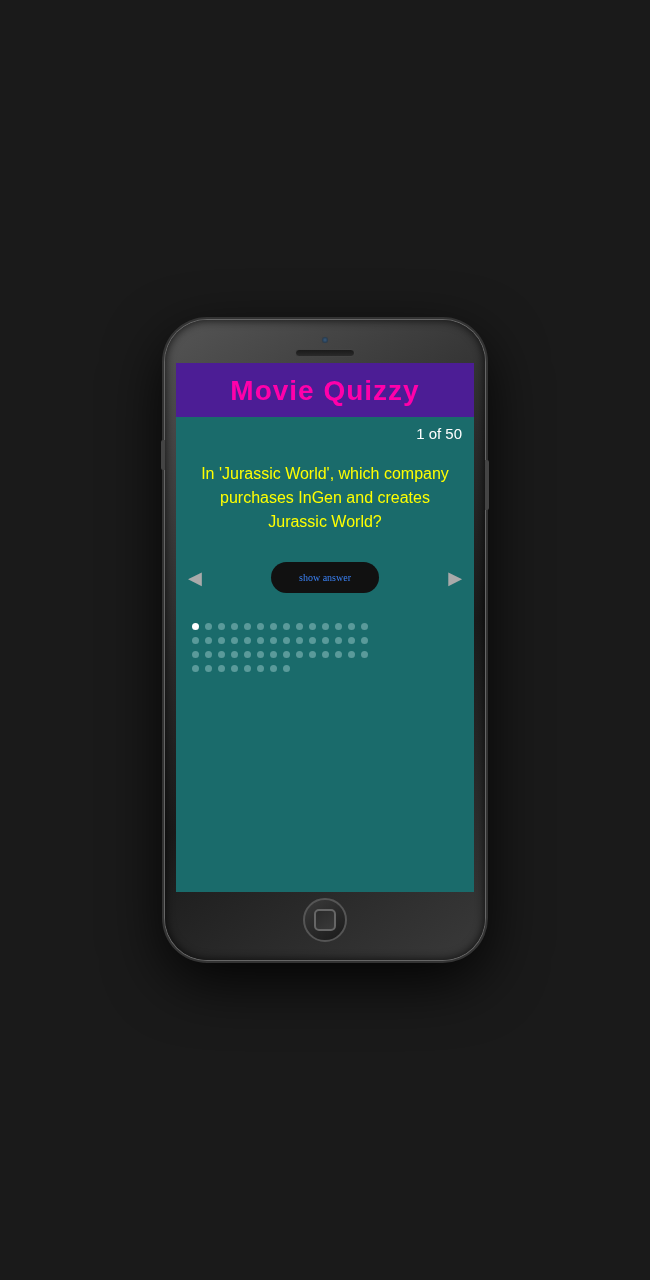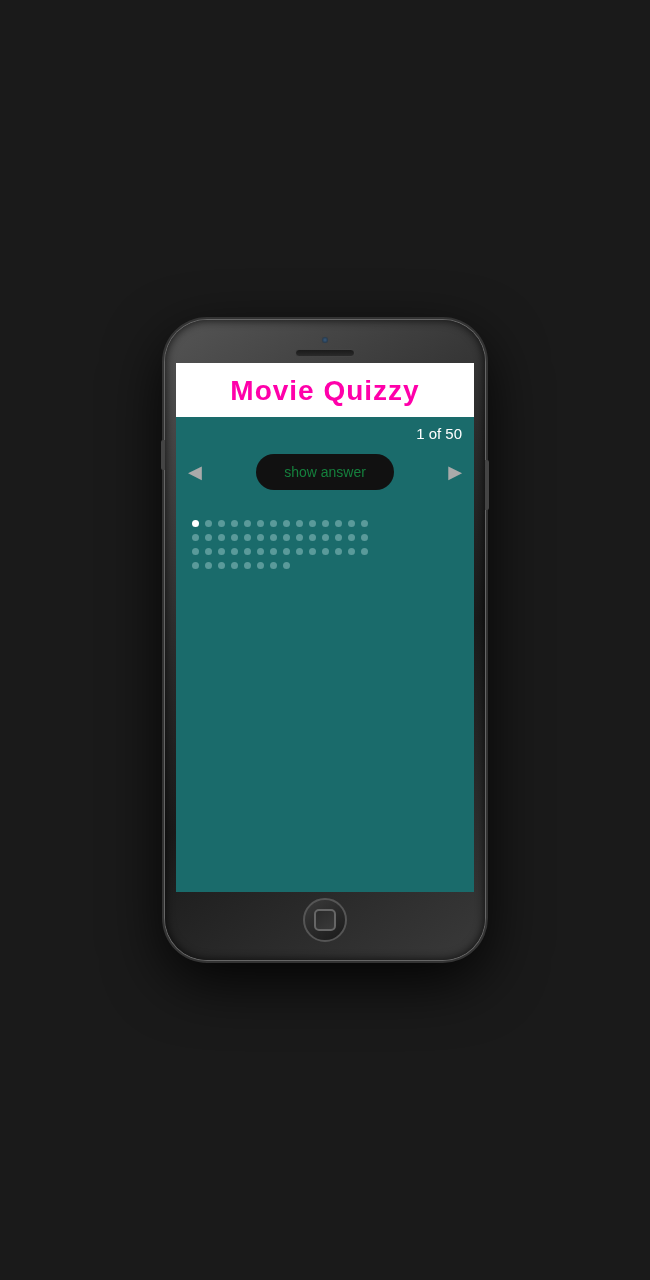--- a/index.html
+++ b/index.html
@@ -62,21 +62,21 @@
       width: 298px;
       flex: 1;
       background: #000;
       overflow: hidden;
       display: flex;
       flex-direction: column;
       margin: 6px 0;
     }
 
     .app-header {
-      background: #ffffff;
+      background: #4c1d95;
       padding: 12px 10px 10px;
       text-align: center;
     }
 
     .app-title {
       font-size: 28px;
       font-weight: bold;
       color: #ff00aa;
       letter-spacing: 1px;
     }
@@ -120,27 +120,28 @@
       position: absolute;
       cursor: pointer;
       padding: 8px;
     }
 
     .nav-arrow-left { left: 4px; }
     .nav-arrow-right { right: 4px; }
 
     .show-answer-btn {
       background: #111;
-      color: #15803d;
+      color: #3b82f6;
       border: none;
       border-radius: 20px;
       padding: 10px 28px;
-      font-size: 14px;
+      font-size: 10px;
       cursor: pointer;
       font-weight: 500;
+      font-family: Liberation Serif, serif;
     }
 
     .pagination-dots {
       padding: 14px 10px 10px;
       flex: 1;
     }
 
     .dots-row {
       display: flex;
       flex-wrap: nowrap;
@@ -224,20 +225,21 @@
   </div>
 
   <div class="phone-screen">
     <div class="app-header">
       <div class="app-title">Movie Quizzy</div>
     </div>
 
     <div class="quiz-area">
       <div class="question-counter">1 of 50</div>
 
+      <div class="question-text">In 'Jurassic World', which company purchases InGen and creates Jurassic World?</div>
 
       <div class="show-answer-row">
         <span class="nav-arrow nav-arrow-left">◀</span>
         <button class="show-answer-btn">show answer</button>
         <span class="nav-arrow nav-arrow-right">▶</span>
       </div>
 
       <div class="pagination-dots" id="dots-container">
       <div class="dots-row">
             <div class="dot active"></div>

